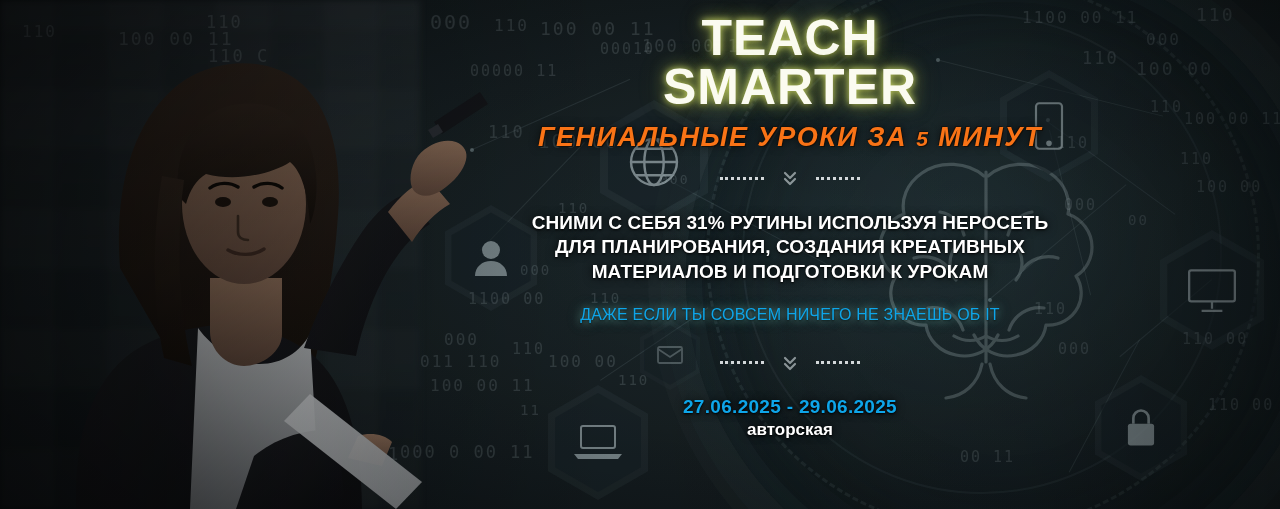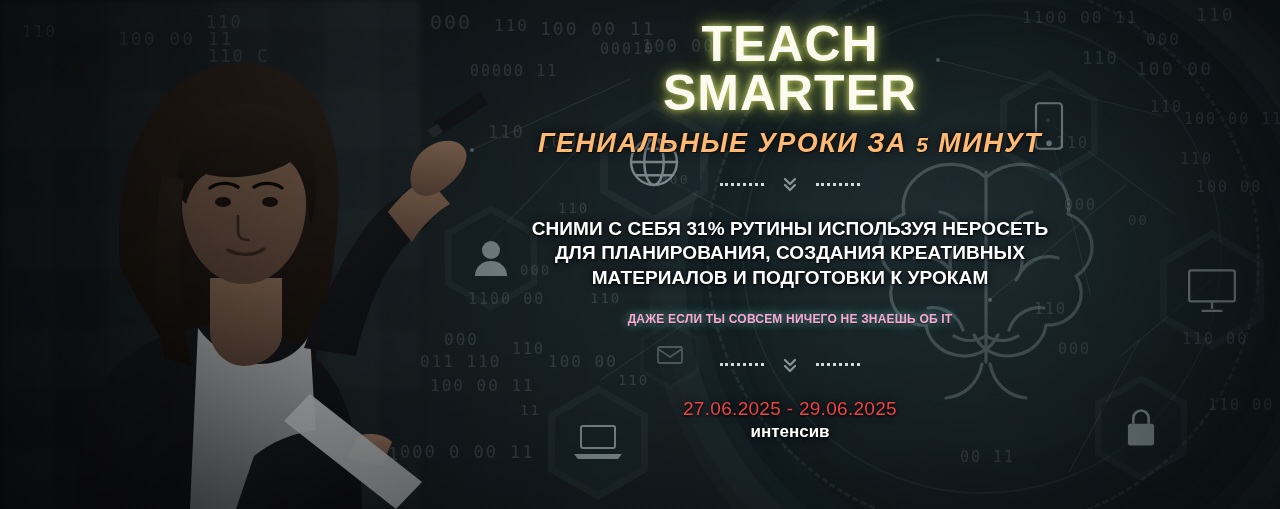--- a/index.html
+++ b/index.html
@@ -91,36 +91,36 @@
       linear-gradient(90deg, rgba(0,0,0,.42) 0%, rgba(0,0,0,.16) 26%, rgba(0,0,0,0) 48%, rgba(0,0,0,.10) 80%, rgba(0,0,0,.34) 100%);
   }
 
   
   .content{
     position:absolute;left:500px;top:0;width:580px;height:509px;
     text-align:center;z-index:20;
   }
 
   .title{
-    margin:0;padding-top:20px;
+    margin:0;padding-top:14px;
     font-size:50px;line-height:0.98;font-weight:bold;letter-spacing:1px;
     color:#fbfbf0;
     text-shadow:
       0 0 7px rgba(214,228,110,.95),
       0 0 16px rgba(196,214,86,.55),
       0 0 30px rgba(160,180,60,.30),
       0 2px 3px rgba(0,0,0,.65);
   }
   .title .l2{display:block;}
 
   .subtitle{
     margin:10px 0 0 0;
     font-size:27px;font-weight:bold;font-style:italic;
     letter-spacing:1.5px;
-    color:#fdba74;
+    color:#f97316;
     text-shadow:
       1px 1px 0 rgba(20,14,8,.85),
       -1px -1px 0 rgba(20,14,8,.6),
       0 0 10px rgba(0,0,0,.8);
   }
   .subtitle .num{font-size:21px;}
 
   .divider{
     display:flex;align-items:center;justify-content:center;gap:18px;
     margin:14px 0 0 0;height:22px;
@@ -136,43 +136,43 @@
 
   .lead{
     margin:22px 22px 0 22px;
     font-size:19px;line-height:1.28;font-weight:bold;letter-spacing:.1px;
     color:#ffffff;
     text-shadow:0 0 10px rgba(0,0,0,.9), 0 1px 2px rgba(0,0,0,.9);
   }
 
   .sub-note{
     margin:22px 0 0 0;
-    font-size:12px;font-weight:bold;letter-spacing:.2px;
-    color:#f9a8d4;
+    font-size:16px;font-weight:normal;letter-spacing:.2px;
+    color:#0ea5e9;
     text-shadow:
       0 0 8px rgba(150,236,222,.6),
       0 0 16px rgba(110,200,190,.35),
       0 1px 2px rgba(0,0,0,.9);
   }
 
   .divider.second{margin-top:28px;}
 
   .author{
     margin:26px 0 0 0;
     font-size:24px;font-style:italic;font-weight:bold;
     letter-spacing:.6px;
     color:#f3e6d2;
     text-shadow:
       1px 1px 0 rgba(24,16,10,.8),
       0 0 10px rgba(0,0,0,.7);
   }
 
   .dates{
     margin:22px 0 0 0;
-    font-size:19px;font-weight:normal;letter-spacing:.3px;color:#ef4444;
+    font-size:19px;font-weight:bold;letter-spacing:.3px;color:#0ea5e9;
     text-shadow:0 0 9px rgba(0,0,0,.9), 0 1px 2px rgba(0,0,0,.95);
   }
   .format{
     margin:2px 0 0 0;
     font-size:17px;font-weight:bold;color:#ffffff;
     text-shadow:0 0 9px rgba(0,0,0,.9), 0 1px 2px rgba(0,0,0,.95);
   }
 </style>
 </head>
 <body>
@@ -421,15 +421,15 @@
         <svg width="16" height="18" viewBox="0 0 16 18" fill="none" stroke="#e8f1f4" stroke-width="2.2" stroke-linecap="round" stroke-linejoin="round">
           <path d="M3 4l5 5 5-5"></path>
             <path d="M3 10l5 5 5-5"></path>
         </svg>
       </span>
       <span class="dash"></span>
     </div>
 
 
     <p class="dates">27.06.2025 - 29.06.2025</p>
-    <p class="format">интенсив</p>
+    <p class="format">авторская</p>
   </div>
 </div>
 
 </body></html>

